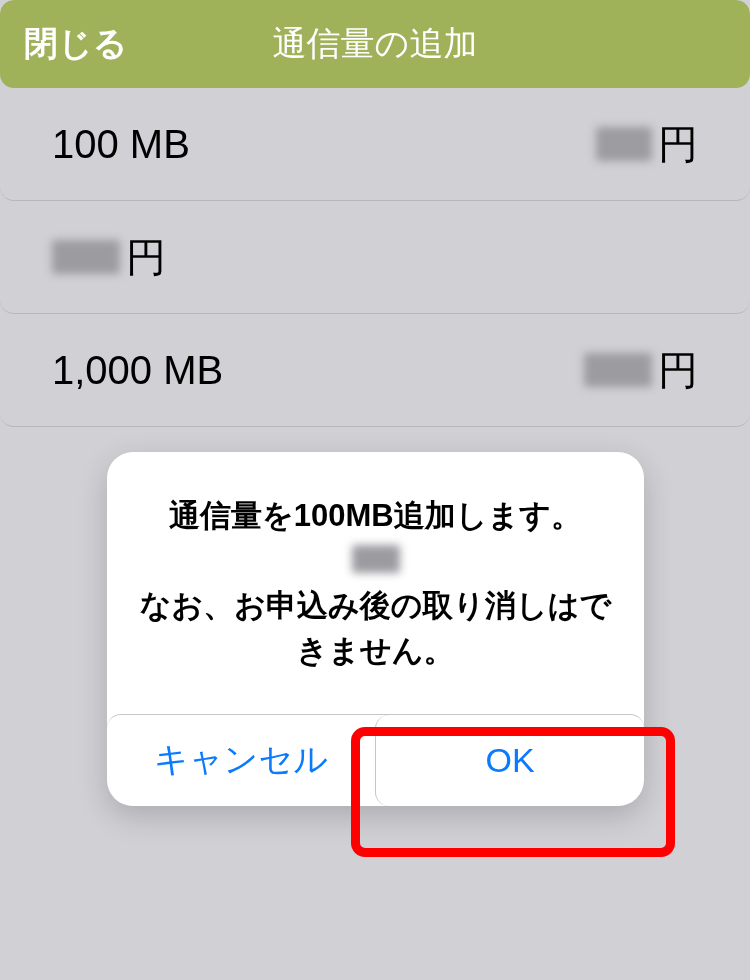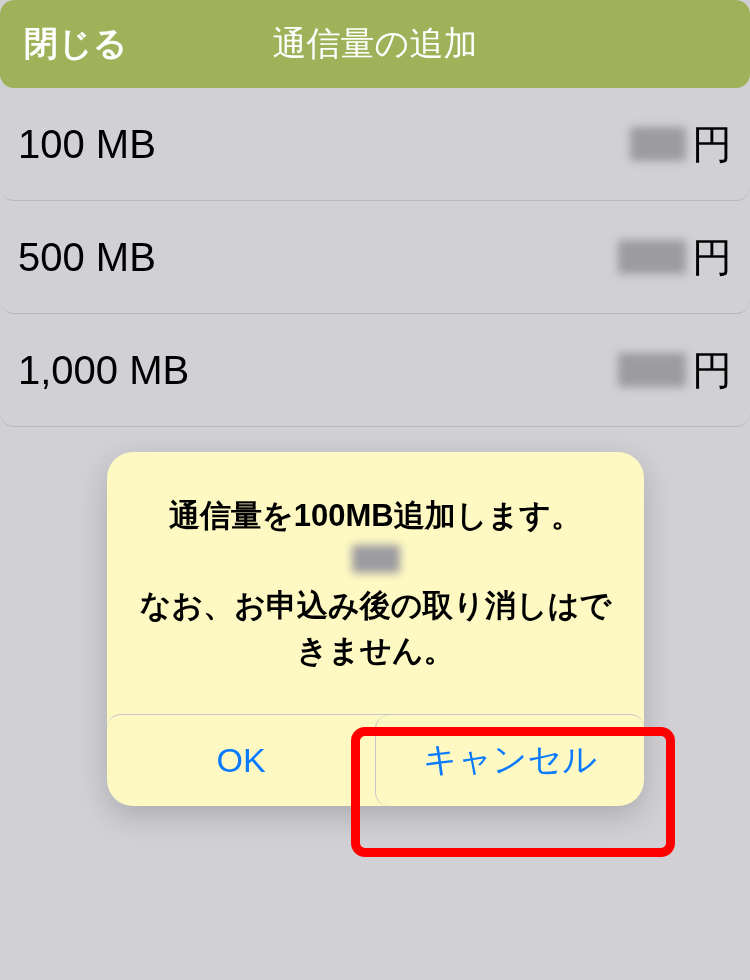--- a/index.html
+++ b/index.html
@@ -32,21 +32,21 @@
 
   
   .list { }
   .row {
     height: 113px;
     background: #d1d0d5;
     border-bottom: 1px solid #b8b7bc;
     display: flex;
     align-items: center;
     justify-content: space-between;
-    padding: 0 18px;
+    padding: 0 52px;
   }
   .row .amount {
     font-size: 40px;
     color: #000000;
   }
   .row .price {
     font-size: 40px;
     color: #000000;
     display: flex;
     align-items: center;
@@ -65,21 +65,21 @@
   
   .dialog-backdrop {
     position: absolute;
     inset: 0;
   }
   .dialog {
     position: absolute;
     left: 107px;
     top: 452px;
     width: 537px;
-    background: #fef9c3;
+    background: #ffffff;
     border-radius: 26px;
     box-shadow: 0 10px 30px rgba(0,0,0,0.18);
     overflow: hidden;
   }
   .dialog .msg {
     padding: 42px 28px 40px 28px;
     font-size: 31px;
     font-weight: 700;
     color: #000000;
     text-align: center;
@@ -134,21 +134,20 @@
 
 <div class="list">
   <div class="row">
     <span class="amount">100 MB</span>
     <span class="price">
       <span class="blur"></span>
       <span>円</span>
     </span>
   </div>
   <div class="row">
-    <span class="amount">500 MB</span>
     <span class="price">
       <span class="blur wide"></span>
       <span>円</span>
     </span>
   </div>
   <div class="row">
     <span class="amount">1,000 MB</span>
     <span class="price">
       <span class="blur wide"></span>
       <span>円</span>
@@ -157,19 +156,19 @@
 </div>
 
 <div class="dialog-backdrop">
   <div class="dialog">
     <div class="msg">
       <span>通信量を100MB追加します。</span><br>
       <span></span><span class="inline-blur"></span><br>
       <span>なお、お申込み後の取り消しはできません。</span>
     </div>
     <div class="btns">
+      <div class="btn">キャンセル</div>
       <div class="btn ok">OK</div>
-      <div class="btn">キャンセル</div>
     </div>
   </div>
 </div>
 
 <div class="highlight"></div>
 
 </body></html>

